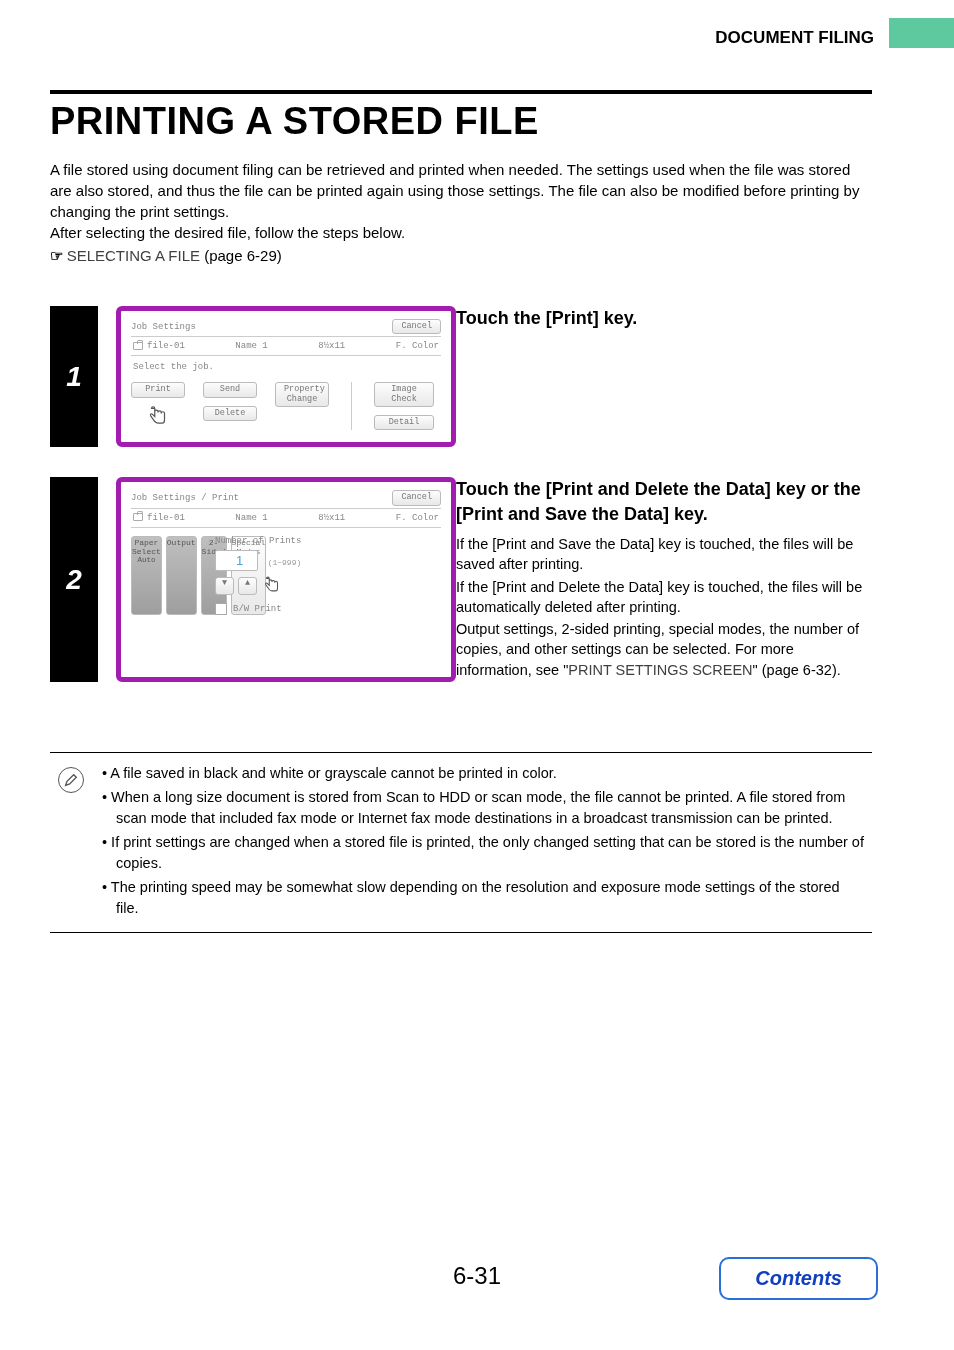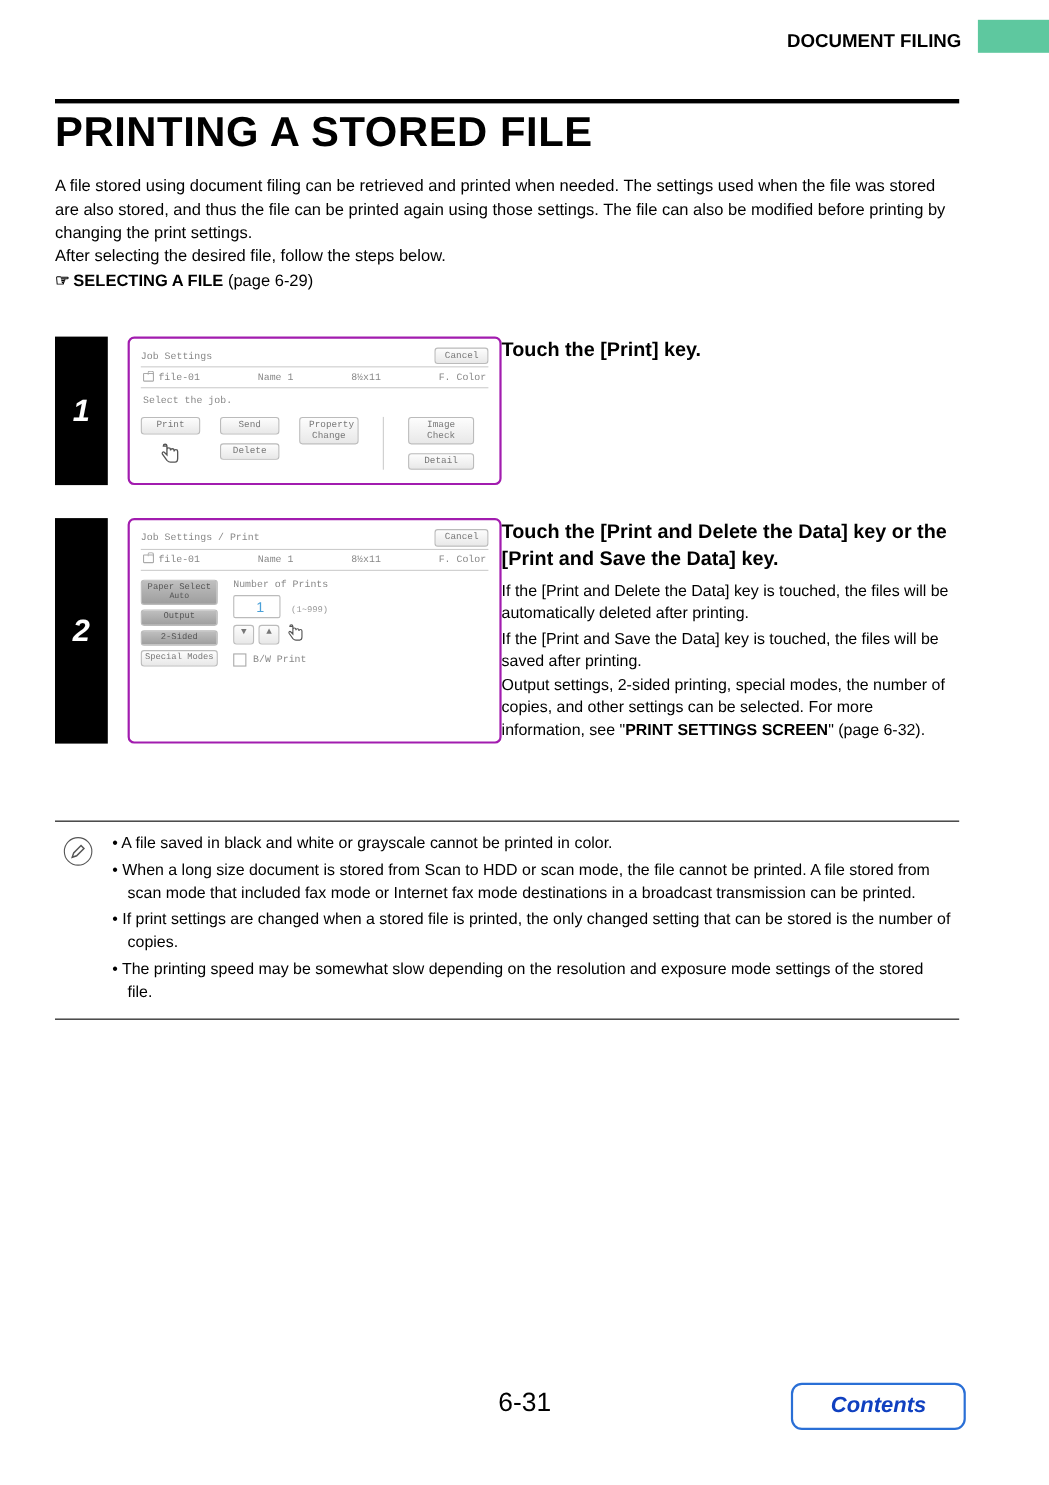--- a/index.html
+++ b/index.html
@@ -41,41 +41,41 @@
     font-size: 38px;
     letter-spacing: 0.5px;
     font-weight: bold;
     margin-bottom: 16px;
   }
   .intro p {
     font-size: 15px;
     line-height: 1.4;
   }
   .xref-row { margin-top: 2px; font-size: 15px; }
-  .link-blue { color: #000000; font-weight: bold; }
+  .link-blue { color: #404040; }
   .pointer-glyph { font-weight: bold; letter-spacing: -1px; }
   .step {
     display: flex;
     margin-top: 40px;
   }
   .step-num {
     width: 48px;
     background: #000;
     color: #fff;
     font-weight: bold;
     font-size: 28px;
     display: flex;
     align-items: center;
     justify-content: center;
     font-style: italic;
     flex-shrink: 0;
   }
   .step-screen {
     width: 340px;
-    border: 2px solid #a21caf;
+    border: 5px solid #a21caf;
     border-radius: 6px;
     margin-left: 18px;
     background: #fff;
     padding: 8px 10px 12px 10px;
     flex-shrink: 0;
     font-family: "Courier New", monospace;
     color: #888;
     font-size: 9px;
   }
   .step-text {
@@ -128,21 +128,21 @@
   .sc-col { display:flex; flex-direction:column; gap:8px; align-items:center; }
   .hand-cursor {
     width: 26px; height: 26px;
     margin-top: -4px;
   }
   .hand-cursor svg { width:100%; height:100%; }
   .sc-divider-v {
     width:1px; background:#ccc; align-self:stretch; margin:0 4px;
   }
   
-  .sc-leftcol { display:flex; flex-direction:column; gap:4px; width:70px; }
+  .sc-leftcol { display:flex; flex-direction:row; gap:4px; width:70px; }
   .sc-leftcol .sc-btn { width:100%; padding:2px 0; font-size:8px; }
   .sc-leftcol .sub { font-size:7.5px; }
   .sc-num {
     border:1px solid #bbb; padding:2px 14px 2px 20px; border-radius:2px;
     font-size:13px; color:#4aa0d8; display:inline-block; background:#fff;
     font-family: Arial, sans-serif;
   }
   .sc-range { font-size:8px; color:#999; margin-left:4px; }
   .sc-spin { display:flex; gap:4px; margin-top:6px; }
   .sc-spin .sc-btn { padding:1px 6px; }
@@ -304,22 +304,22 @@
                 <span>B/W Print</span>
               </div>
             </div>
           </div>
         </div>
       </div>
     </div>
     <div class="step-text">
       <div class="step-title">Touch the [Print and Delete the Data] key or the [Print and Save the Data] key.</div>
       <div class="step-body">
+        <p>If the [Print and Save the Data] key is touched, the files will be saved after printing.</p>
         <p>If the [Print and Delete the Data] key is touched, the files will be automatically deleted after printing.</p>
-        <p>If the [Print and Save the Data] key is touched, the files will be saved after printing.</p>
         <p>
           <span>Output settings, 2-sided printing, special modes, the number of copies, and other settings can be selected. For more information, see "</span><span class="link-blue">PRINT SETTINGS SCREEN</span><span>" (page 6-32).</span>
         </p>
       </div>
     </div>
   </div>
 
   <div class="notes-wrap">
     <div class="notes-icon">
       <svg width="16" height="16" viewBox="0 0 24 24">

